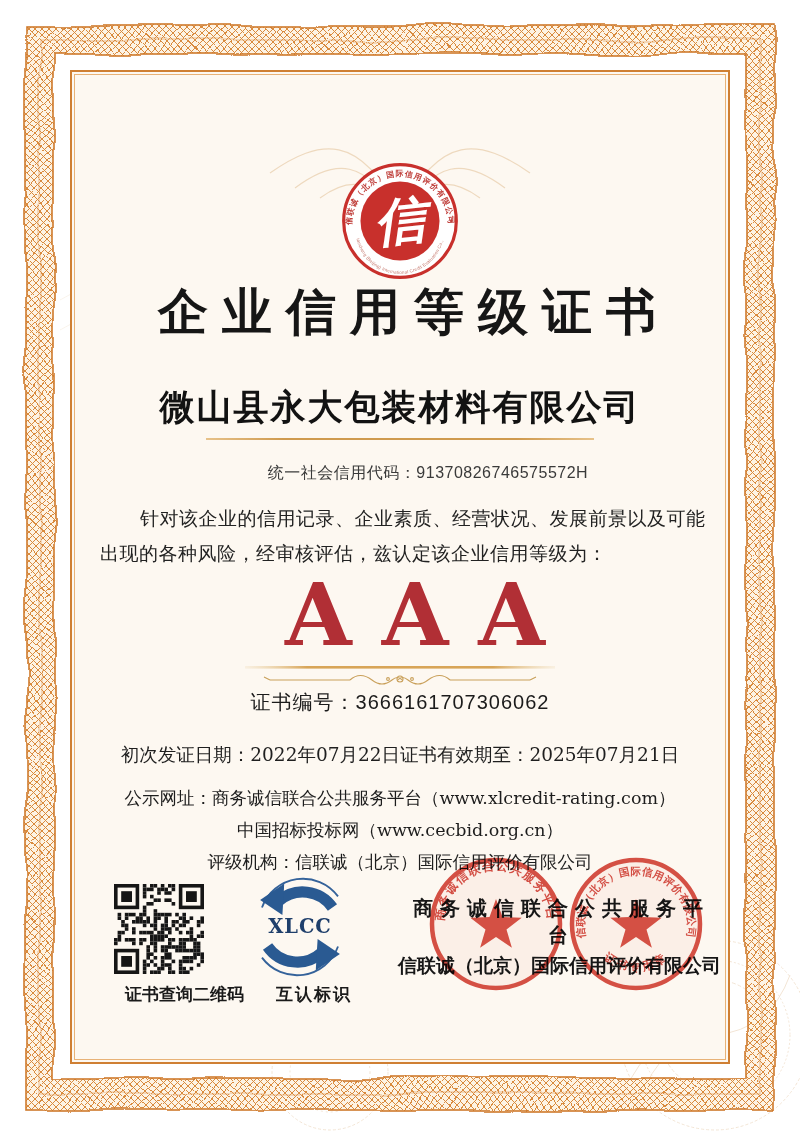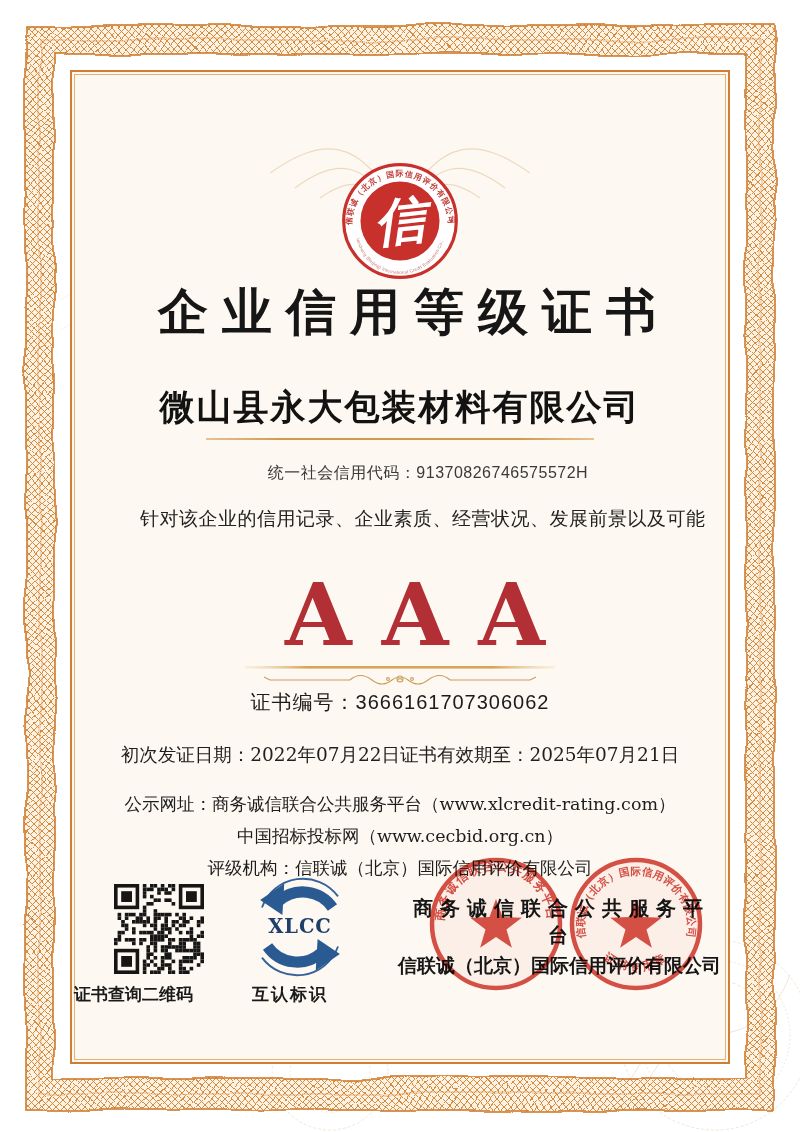--- a/index.html
+++ b/index.html
@@ -19,25 +19,25 @@
            background:linear-gradient(90deg,#e7c28a,#cf9a4e 20%,#cf9a4e 80%,#e7c28a);}
   .code{top:463px;font-size:16px;color:#3a3a3a;letter-spacing:0.5px;margin-left:28px;}
   .para{top:501px;left:100px;width:606px;font-family:"DejaVu Serif","Liberation Serif",serif;
         font-size:19px;line-height:35px;color:#222222;letter-spacing:0.5px;}
   .para .indent{padding-left:40px;}
   .rating{top:564px;font-family:"DejaVu Serif","Liberation Serif",serif;font-weight:700;
           font-size:86px;letter-spacing:30px;padding-left:30px;color:#b12f35;}
   .certno{top:689px;font-size:20px;font-weight:500;color:#1b1b1b;letter-spacing:1px;}
   .dates{top:742px;left:103px;width:594px;display:flex;justify-content:center;
          font-family:"DejaVu Serif","Liberation Serif",serif;font-size:18.5px;color:#1f1f1f;}
-  .pubs{font-family:"DejaVu Serif","Liberation Serif",serif;font-size:17.5px;color:#1d1d1d;margin-top:6px;}
+  .pubs{font-family:"DejaVu Serif","Liberation Serif",serif;font-size:17.5px;color:#1d1d1d;}
   .pub1{top:786px;} .pub2{top:818px;} .agency{top:850px;}
   .qr-wrap{left:114px;top:884px;width:90px;height:90px;background:#fdf8f1;}
   .qr-label,.xlcc-label{top:983px;font-family:"DejaVu Serif","Liberation Serif",serif;
-         font-weight:700;font-size:17px;color:#1a1a1a;position:absolute;text-align:left;}
+         font-weight:700;font-size:17px;color:#1a1a1a;position:absolute;text-align:right;}
   .qr-label{left:74px;width:170px;}
   .xlcc-label{left:252px;width:100px;letter-spacing:2px;}
   .xlcc-wrap{left:244px;top:876px;width:112px;height:102px;position:absolute;}
   .seal{position:absolute;width:144px;height:144px;opacity:0.88;mix-blend-mode:multiply;}
   .seal-left{left:424px;top:852px;}
   .seal-right{left:564px;top:852px;}
   .overlay-text{left:398px;top:895px;width:320px;position:absolute;text-align:center;
         font-family:"DejaVu Serif","Liberation Serif",serif;font-weight:600;color:#161616;}
   .overlay-text .l1{font-size:20px;letter-spacing:7px;padding-left:7px;}
   .overlay-text .l2{font-size:19px;letter-spacing:0;margin-top:4px;white-space:nowrap;}
@@ -121,20 +121,21 @@
     <text x="85" y="104" text-anchor="middle" font-size="52" font-weight="700" fill="#ffffff" font-family="'DejaVu Serif','Liberation Serif',serif" font-style="italic" transform="rotate(-6 85 86)">信</text>
   </svg>
 
   <div class="abs center title">企业信用等级证书</div>
   <div class="abs center company">微山县永大包装材料有限公司</div>
   <div class="abs company-underline"></div>
   <div class="abs center code">统一社会信用代码：91370826746575572H</div>
 
   <div class="abs para">
     <div class="indent">针对该企业的信用记录、企业素质、经营状况、发展前景以及可能</div>
+    <div>出现的各种风险，经审核评估，兹认定该企业信用等级为：</div>
   </div>
 
   <div class="abs center rating">AAA</div>
 
   <svg class="divider-wrap" viewBox="0 0 320 40" aria-hidden="true">
     <defs>
       <linearGradient id="goldline" x1="0" y1="0" x2="1" y2="0">
         <stop offset="0" stop-color="#e9cf9e" stop-opacity="0.2"></stop>
         <stop offset="0.2" stop-color="#d8a558"></stop>
         <stop offset="0.8" stop-color="#d8a558"></stop>

